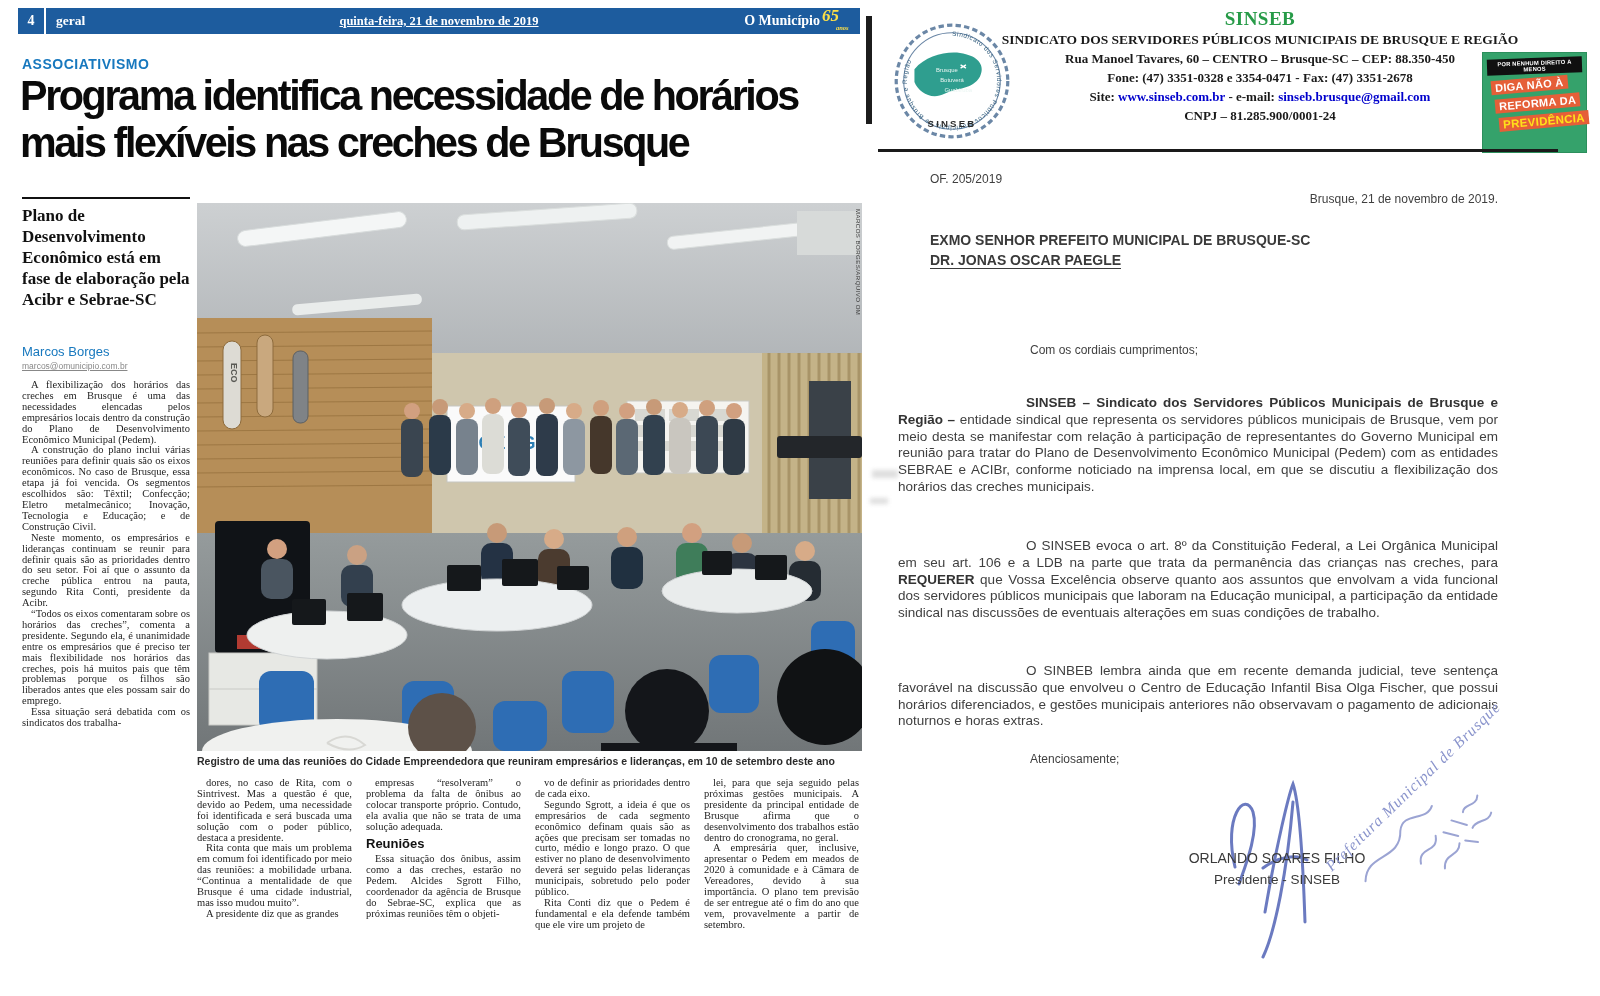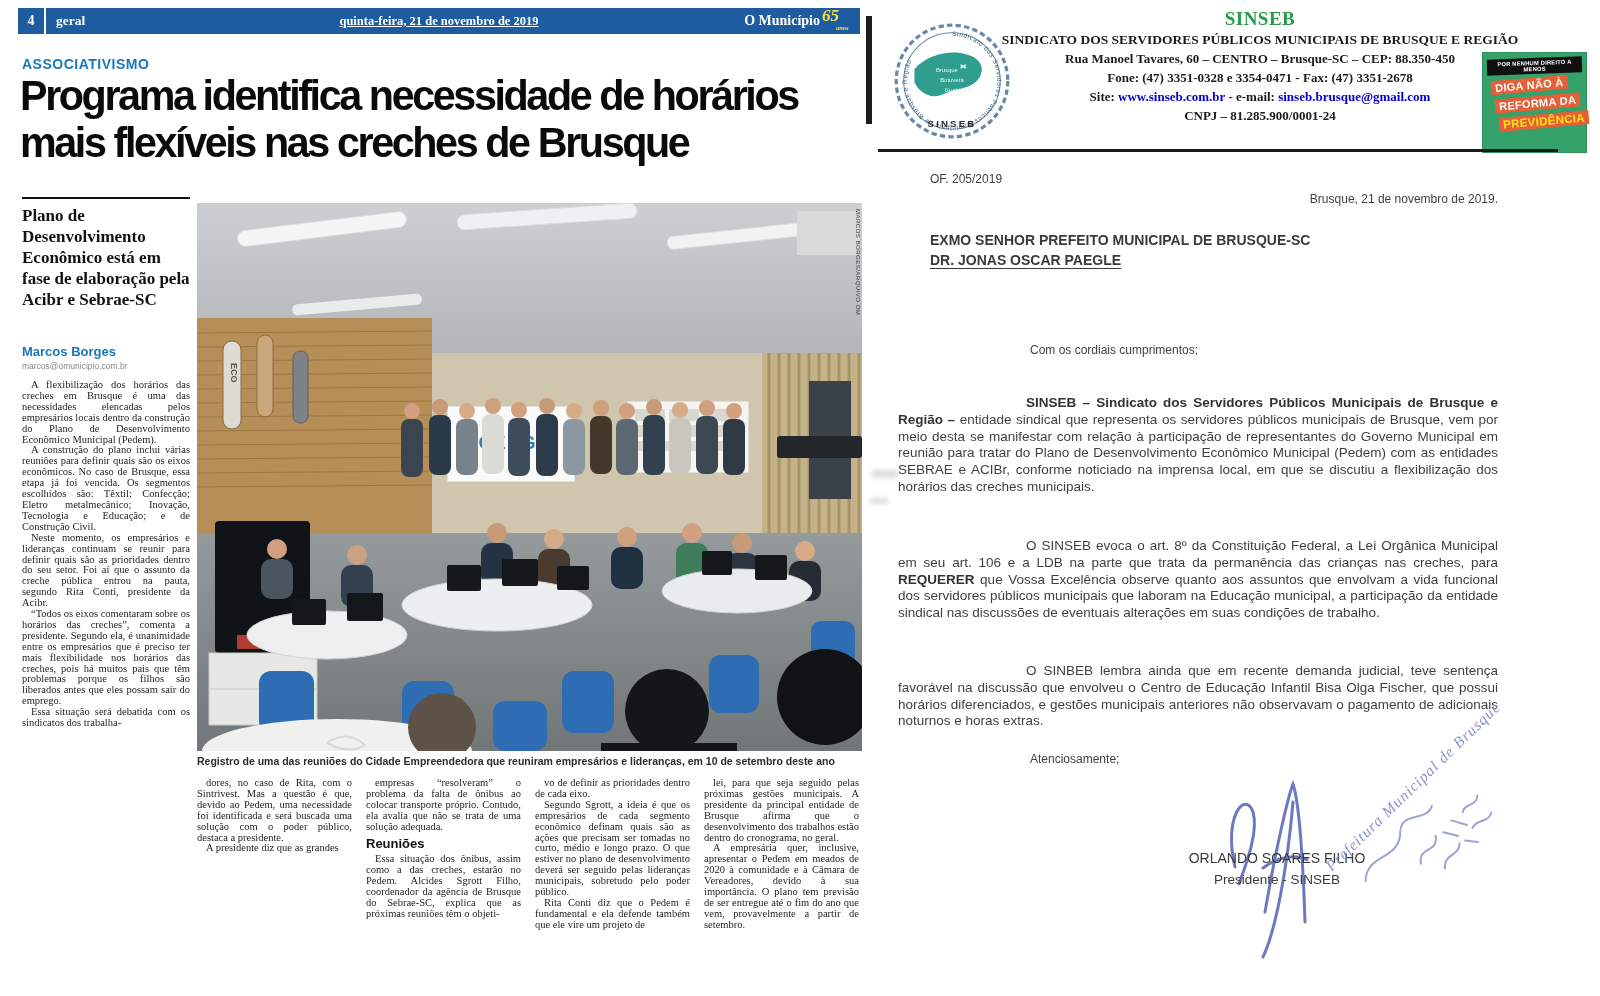--- a/index.html
+++ b/index.html
@@ -18,22 +18,22 @@
   .np-badge{position:absolute;right:4px;top:-2px;width:34px;height:30px;color:#fde047;font-style:italic;}
   .np-badge .n{font-size:17px;font-weight:bold;}
   .np-badge .a{font-size:6.5px;position:absolute;left:14px;top:18px;}
   .kicker{left:22px;top:56px;font-size:14px;font-weight:bold;letter-spacing:.5px;color:#1778be;}
   .headline{left:20px;top:72px;width:845px;color:#0a0a0a;font-weight:bold;
             font-size:43px;line-height:47px;letter-spacing:-2.5px;transform:scaleX(.96);transform-origin:left top;}
   .headline span{display:block;}
   .sf-rule{left:22px;top:197px;width:168px;height:2px;background:#111;}
   .standfirst{left:22px;top:205px;width:168px;font-family:"Liberation Serif",serif;font-weight:bold;
               font-size:17px;line-height:21px;color:#111;}
-  .byline{left:22px;top:344px;font-size:13px;font-weight:bold;color:#1778be;}
-  .byemail{left:22px;top:361px;font-size:8.5px;color:#888;}
+  .byline{left:22px;top:344px;font-size:13px;font-weight:normal;color:#1778be;}
+  .byemail{left:22px;top:361px;font-size:8.5px;color:#888;text-decoration:underline;}
   .np-body{font-family:"Liberation Serif",serif;font-size:10.5px;line-height:10.9px;color:#1d1d1d;
            text-align:justify;hyphens:auto;-webkit-hyphens:auto;overflow:hidden;}
   .np-body p{margin:0;text-indent:9px;}
   .col1{left:22px;top:380px;width:168px;height:612px;}
   .bcol{top:778px;width:155px;height:218px;}
   .bcol h3{font-family:Liberation Sans, sans-serif;font-size:13px;margin:6px 0 5px;text-indent:0;color:#111;}
   .photo{left:197px;top:203px;width:665px;height:548px;background:#b6b9ba;overflow:hidden;}
   .credit{position:absolute;right:1px;top:6px;font-size:6px;color:#3c3c3c;writing-mode:vertical-rl;letter-spacing:.5px;}
   .caption{left:197px;top:755px;width:662px;font-size:10.5px;font-weight:bold;color:#2b2b2b;}
 
@@ -307,20 +307,21 @@
         <rect x="404" y="540" width="136" height="20" fill="#14161a"></rect>
         <circle cx="628" cy="494" r="48" fill="#101214"></circle>
       </svg>
       <div class="credit">MARCOS BORGES/ARQUIVO OM</div>
     </div>
 
     <div class="abs caption">Registro de uma das reuniões do Cidade Empreendedora que reuniram empresários e lideranças, em 10 de setembro deste ano</div>
 
     <div class="abs np-body bcol" style="left:197px">
         <p class="bp">dores, no caso de Rita, com o Sintrivest. Mas a questão é que, devido ao Pedem, uma necessidade foi identificada e será buscada uma solução com o poder público, destaca a presidente.</p>
+        <p class="bp">Rita conta que mais um problema em comum foi identificado por meio das reuniões: a mobilidade urbana. “Continua a mentalidade de que Brusque é uma cidade industrial, mas isso mudou muito”.</p>
         <p class="bp">A presidente diz que as grandes</p>
       </div>
     <div class="abs np-body bcol" style="left:366px">
       <div>
           <p class="bp">empresas “resolveram” o problema da falta de ônibus ao colocar transporte próprio. Contudo, ela avalia que não se trata de uma solução adequada.</p>
         </div>
       <h3>Reuniões</h3>
       <div>
           <p class="bp">Essa situação dos ônibus, assim como a das creches, estarão no Pedem. Alcides Sgrott Filho, coordenador da agência de Brusque do Sebrae-SC, explica que as próximas reuniões têm o objeti-</p>
         </div>

